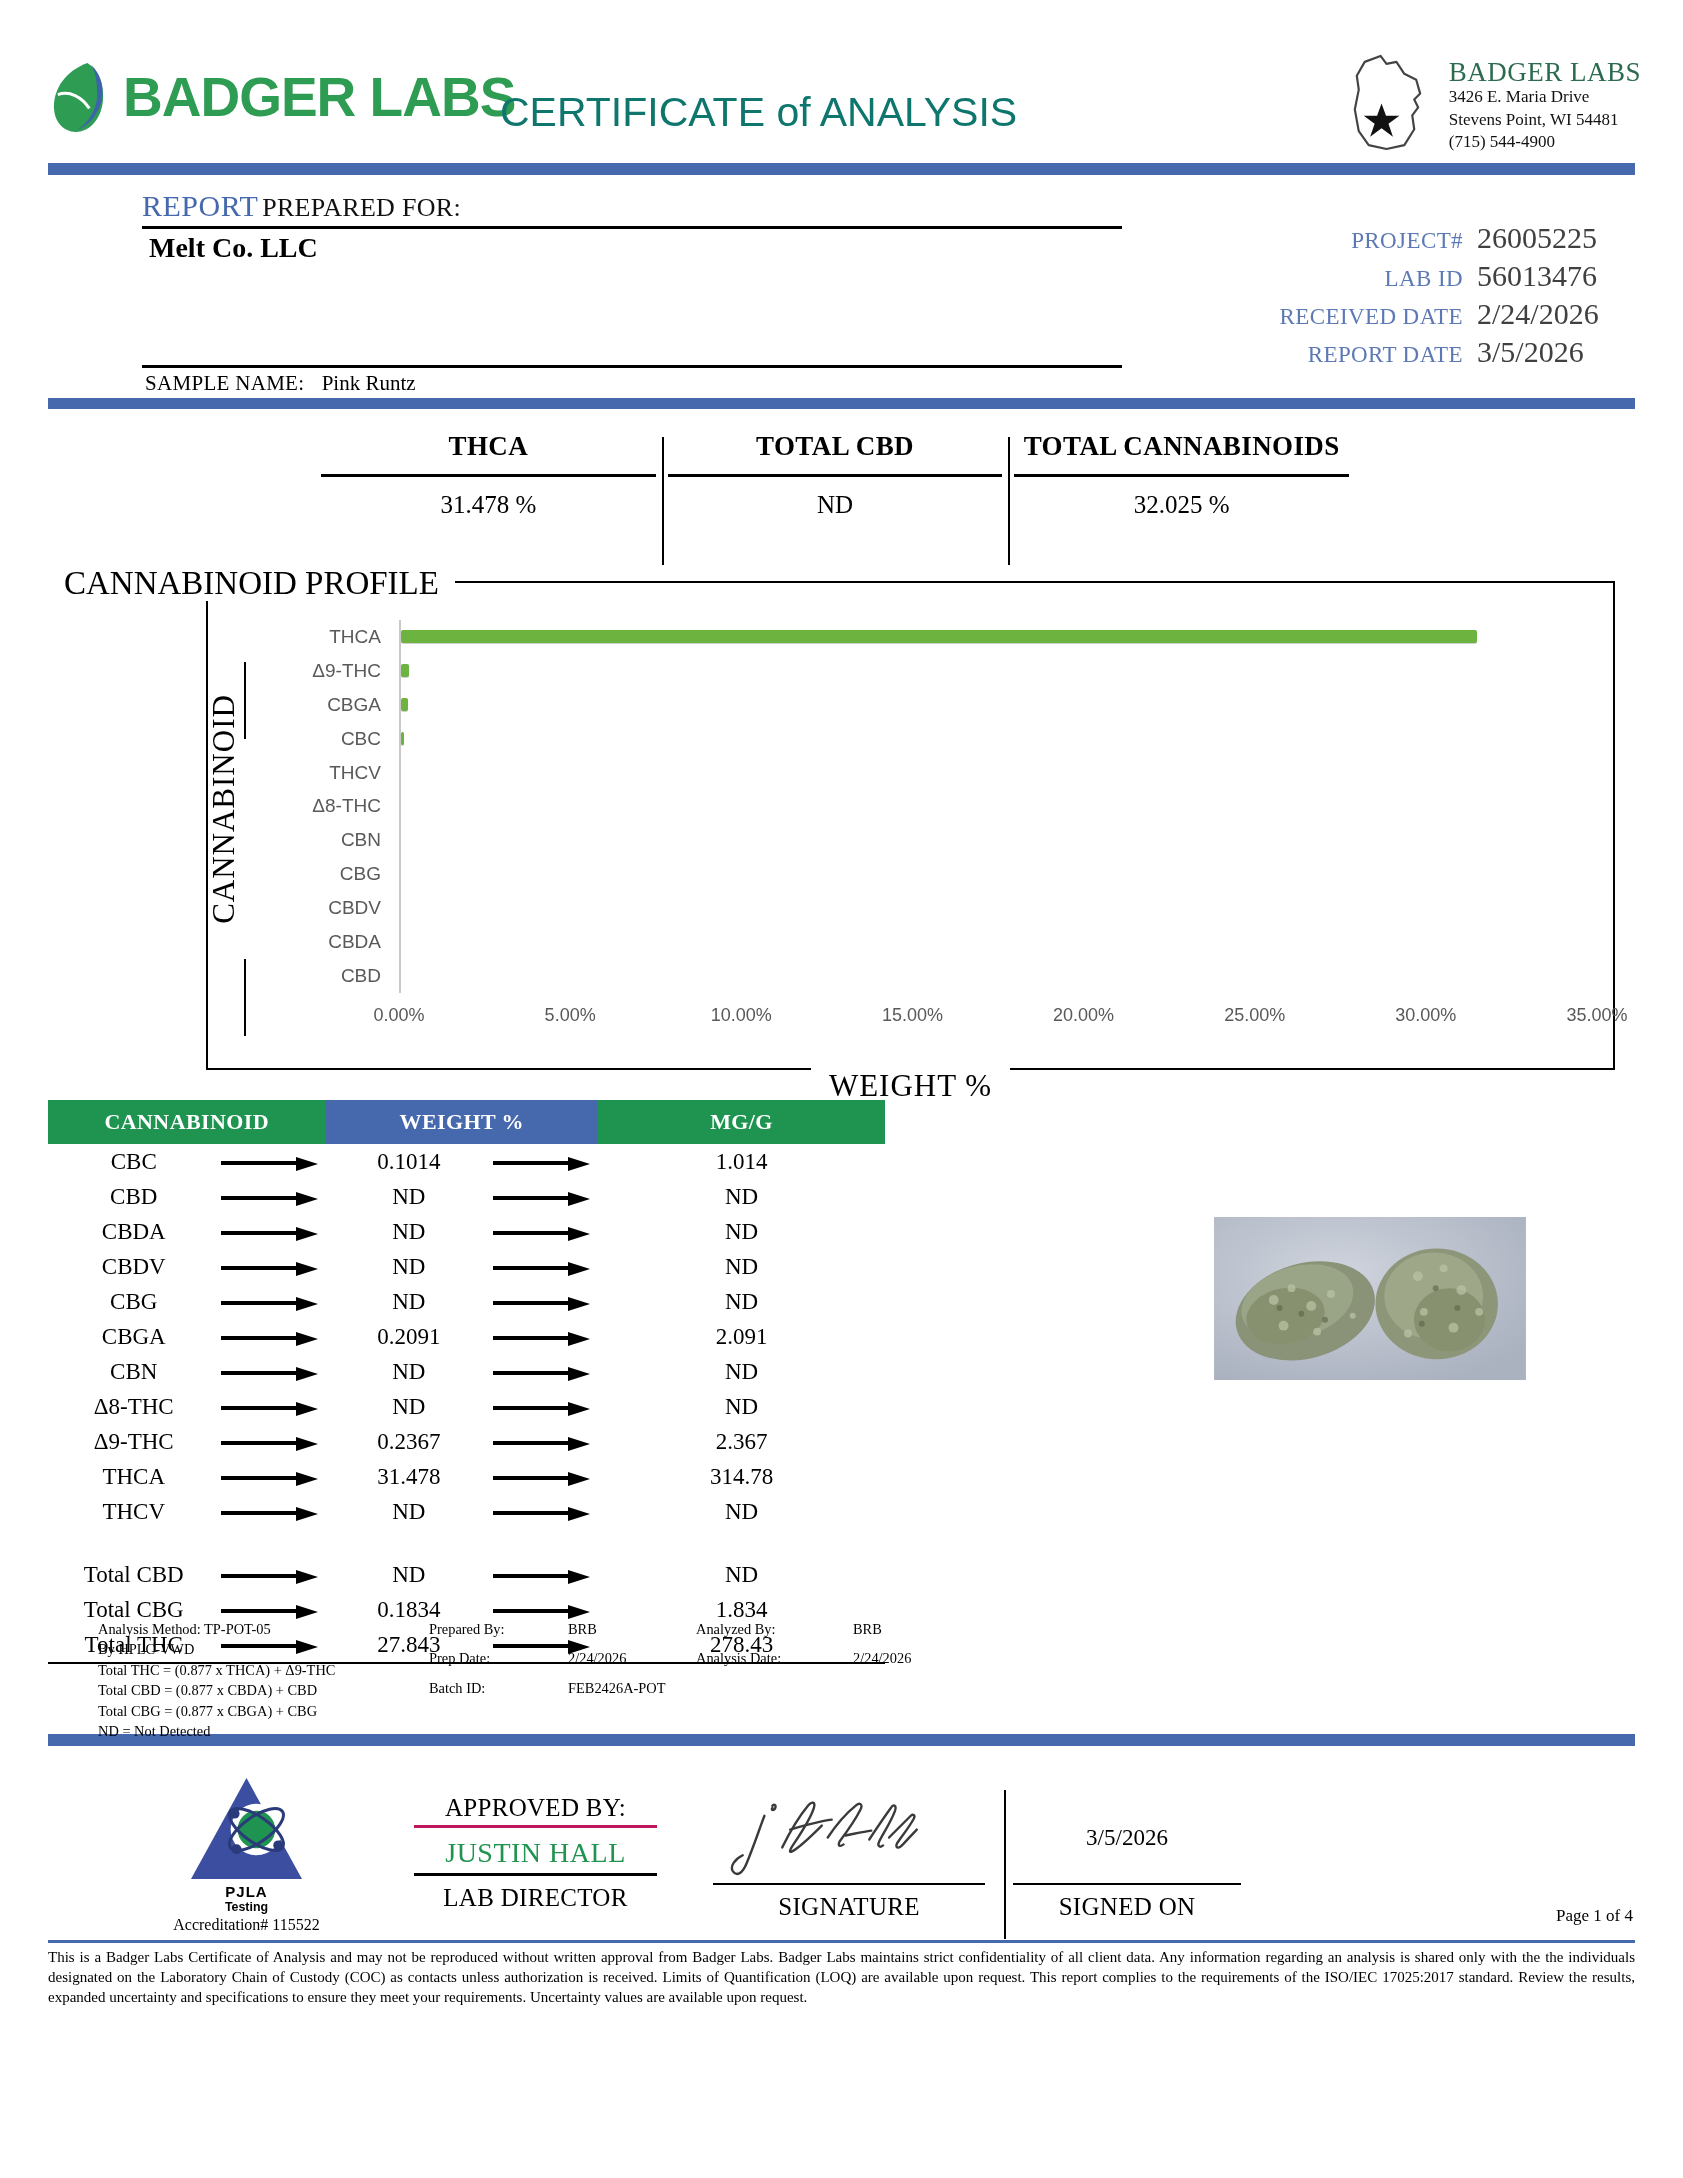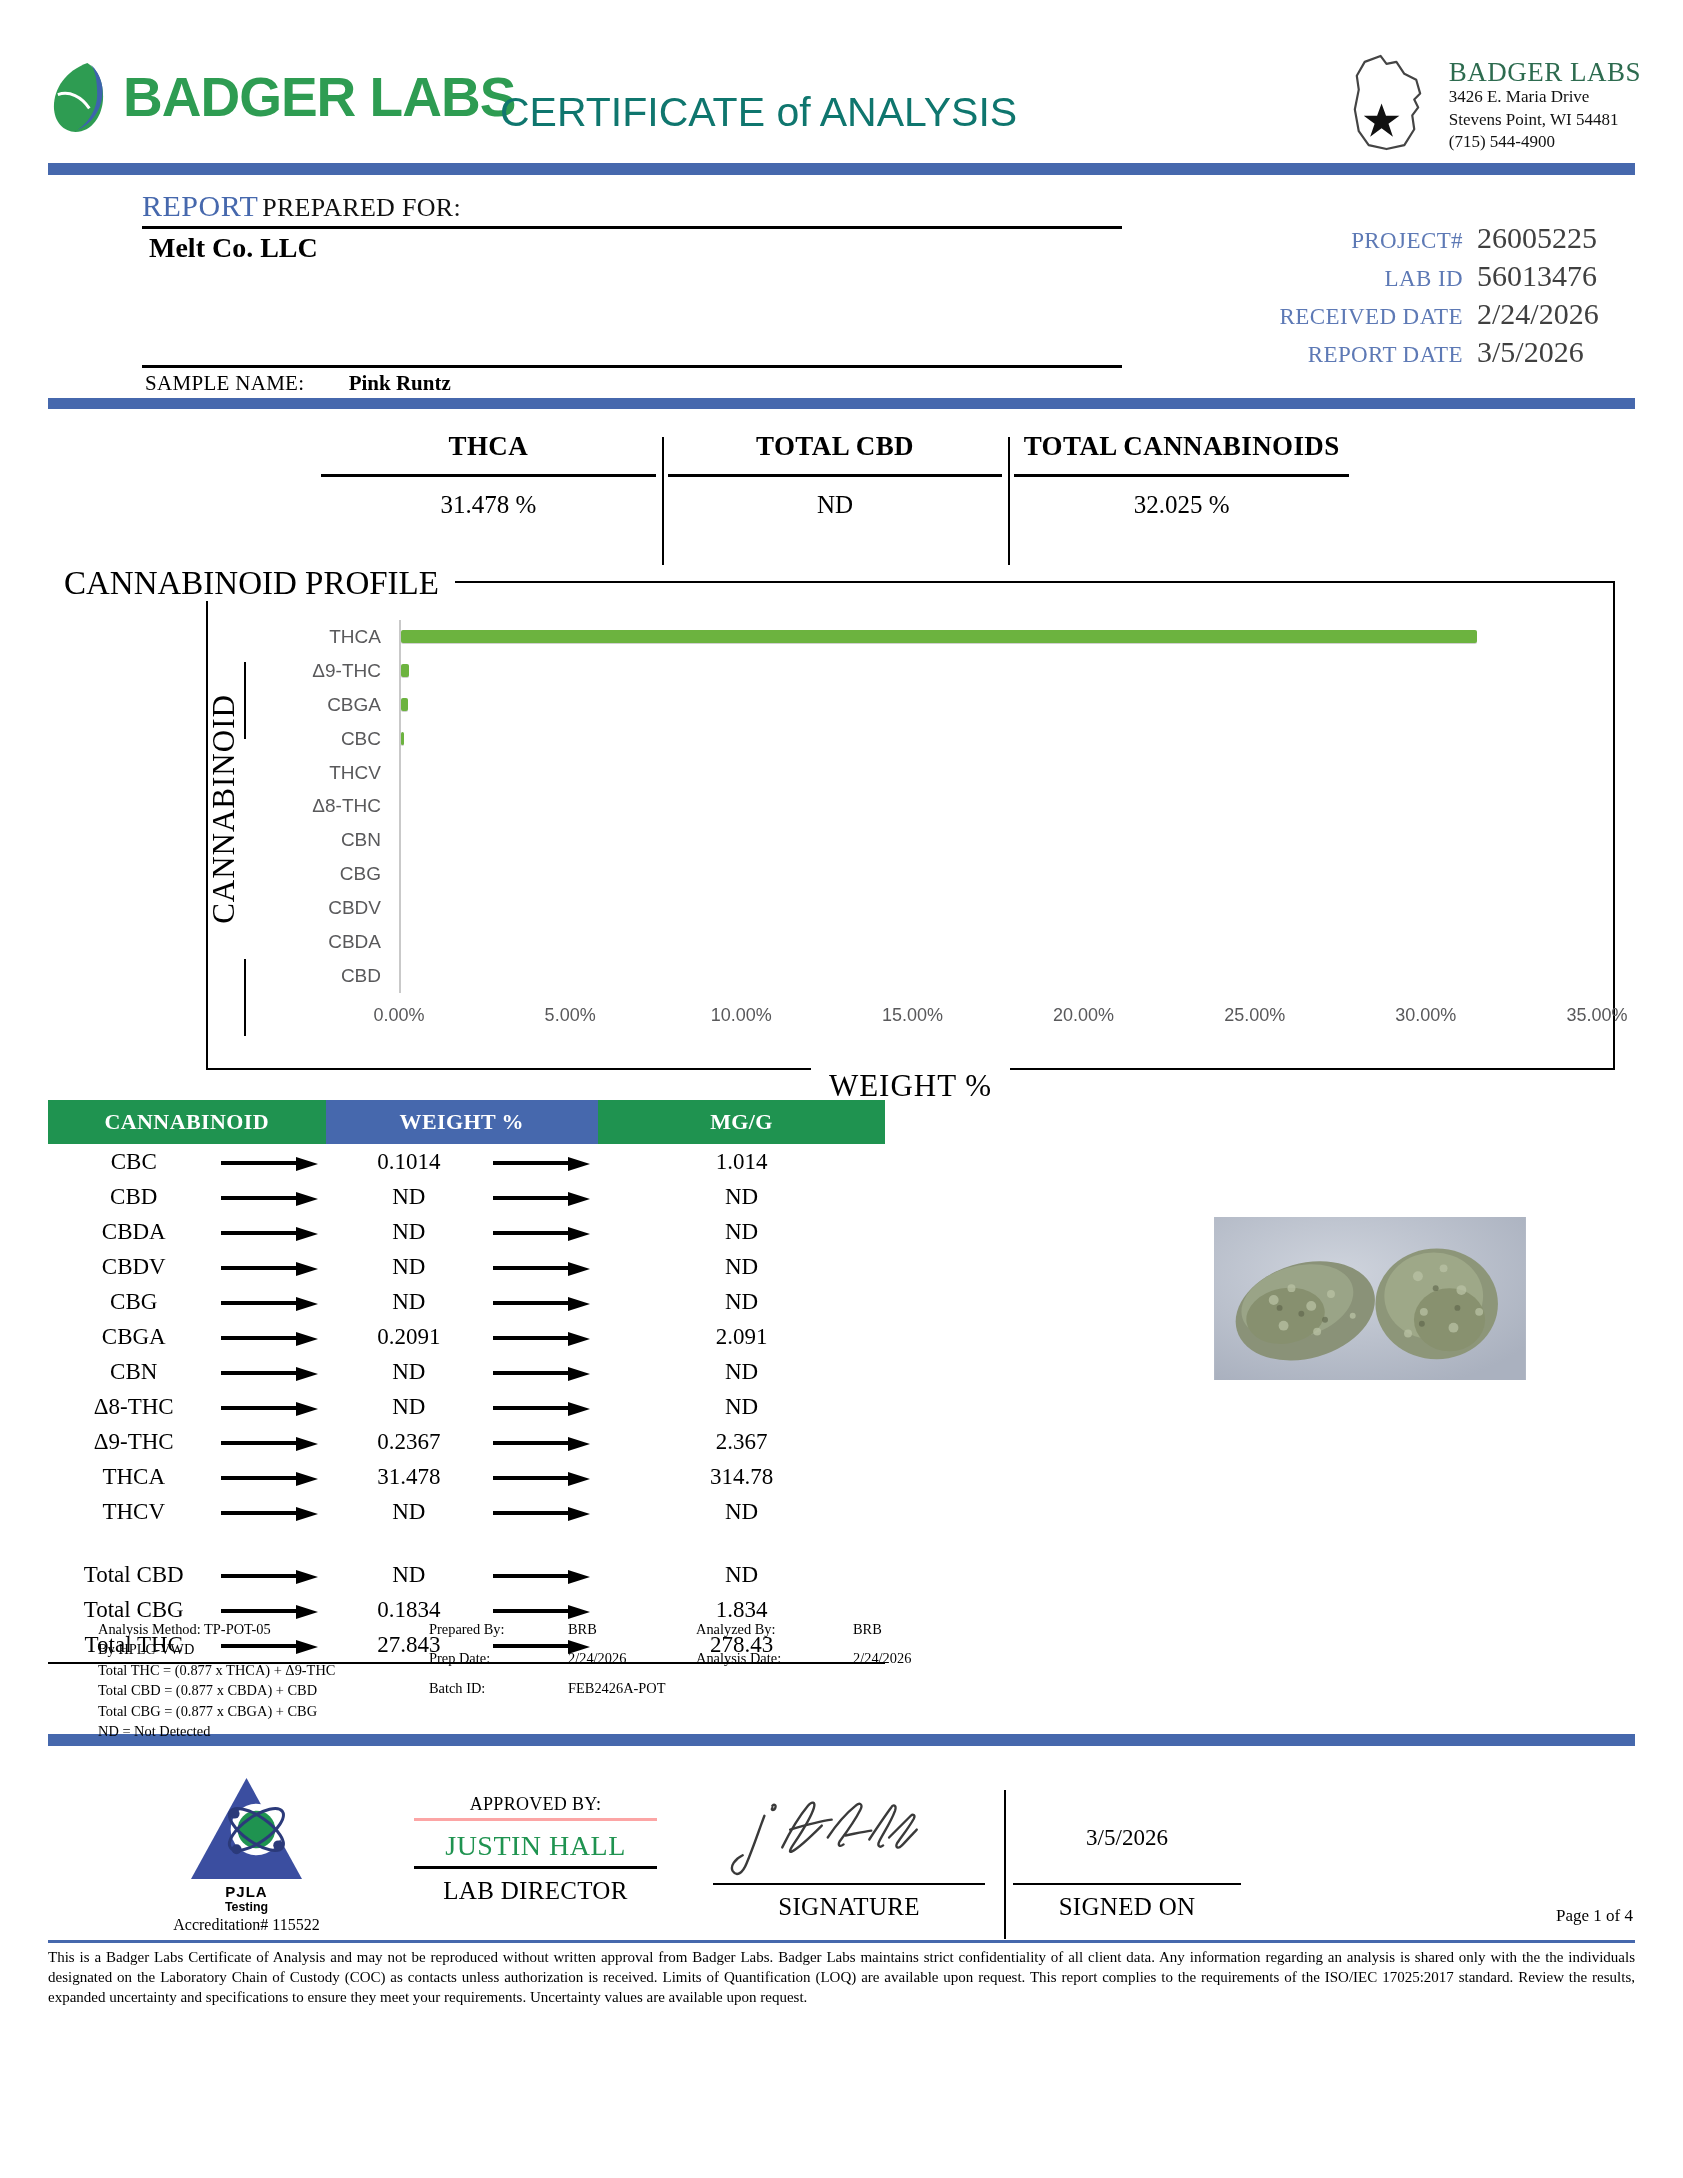--- a/index.html
+++ b/index.html
@@ -37,21 +37,21 @@
   .rp-report { font-size:30px; color:#4668ad; letter-spacing:0.5px; }
   .rp-prep { font-size:26px; color:#111; letter-spacing:0.3px; }
   .client { position:absolute; left:101px; top:57px; font-size:28px; font-weight:bold; }
   .meta { position:absolute; right:0px; top:48px; width:772px; }
   .meta-row { display:flex; justify-content:flex-end; align-items:baseline; line-height:1.0; margin-bottom:8px; }
   .meta-label { font-size:23px; color:#5d79b5; letter-spacing:0.4px; text-align:right; }
   .meta-val { font-size:30px; color:#404040; width:158px; text-align:left; padding-left:14px; }
   .samplerule { position:absolute; left:94px; top:190px; width:980px; border-top:3px solid #000; }
   .sample { position:absolute; left:97px; top:196px; font-size:21px; }
   .sample-label { letter-spacing:0.3px; }
-  .sample-val { margin-left:39px;font-weight:bold; }
+  .sample-val { margin-left:12px; }
 
   
   .summary { margin:22px 48px 0 48px; position:relative; height:104px; }
   .sumgrid { display:flex; width:1040px; margin-left:267px; }
   .sumcol { flex:1; text-align:center; position:relative; }
   .sumcol + .sumcol:before { content:""; position:absolute; left:0; top:6px; bottom:-46px; border-left:2px solid #000; }
   .sumhead { font-size:27px; font-weight:bold; letter-spacing:0.4px; padding-bottom:12px; }
   .sumline { border-top:3px solid #000; margin:0 6px; }
   .sumval { font-size:25px; padding-top:14px; }
 
@@ -106,21 +106,21 @@
   .nlab2 { width:129px; }
 
   
   .sigzone { position:relative; margin:26px 48px 0 48px; height:168px; }
   .pjla { position:absolute; left:124px; top:4px; width:149px; text-align:center; }
   .pjla-mark { width:124px; height:107px; position:relative; margin:0 auto; }
   .pjla-name { font-family:"Liberation Sans", sans-serif; font-weight:bold; font-size:15px; letter-spacing:1px; }
   .pjla-sub { font-family:"Liberation Sans", sans-serif; font-weight:bold; font-size:12.4px; }
   .accred { font-size:16px; margin-top:2px; }
   .approve { position:absolute; left:366px; top:22px; width:243px; text-align:center; }
-  .ap-top { font-size:18px; letter-spacing:0.3px; padding-bottom:3px; border-bottom:3px solid #fca5a5;text-align:center; }
+  .ap-top { font-size:25px; letter-spacing:0.3px; padding-bottom:3px; border-bottom:3px solid #be185d;text-align:center; }
   .ap-name { font-size:28px; color:#1f9350; padding:9px 0 4px; border-bottom:3px solid #000; letter-spacing:0.5px; }
   .ap-role { font-size:25px; padding-top:8px; letter-spacing:0.3px; }
   .sigbox { position:absolute; left:665px; top:20px; width:272px; text-align:center; }
   .sig-img { height:91px; position:relative; }
   .sig-rule { border-top:2px solid #000; }
   .sig-cap { font-size:25px; padding-top:8px; letter-spacing:0.3px; }
   .signedon { position:absolute; left:965px; top:20px; width:228px; text-align:center; }
   .so-date { font-size:23px; height:91px; line-height:91px; }
   .vdiv { position:absolute; left:956px; top:18px; width:2px; height:149px; background:#000; }
   .pageno { position:absolute; right:2px; bottom:14px; font-size:17px; }

